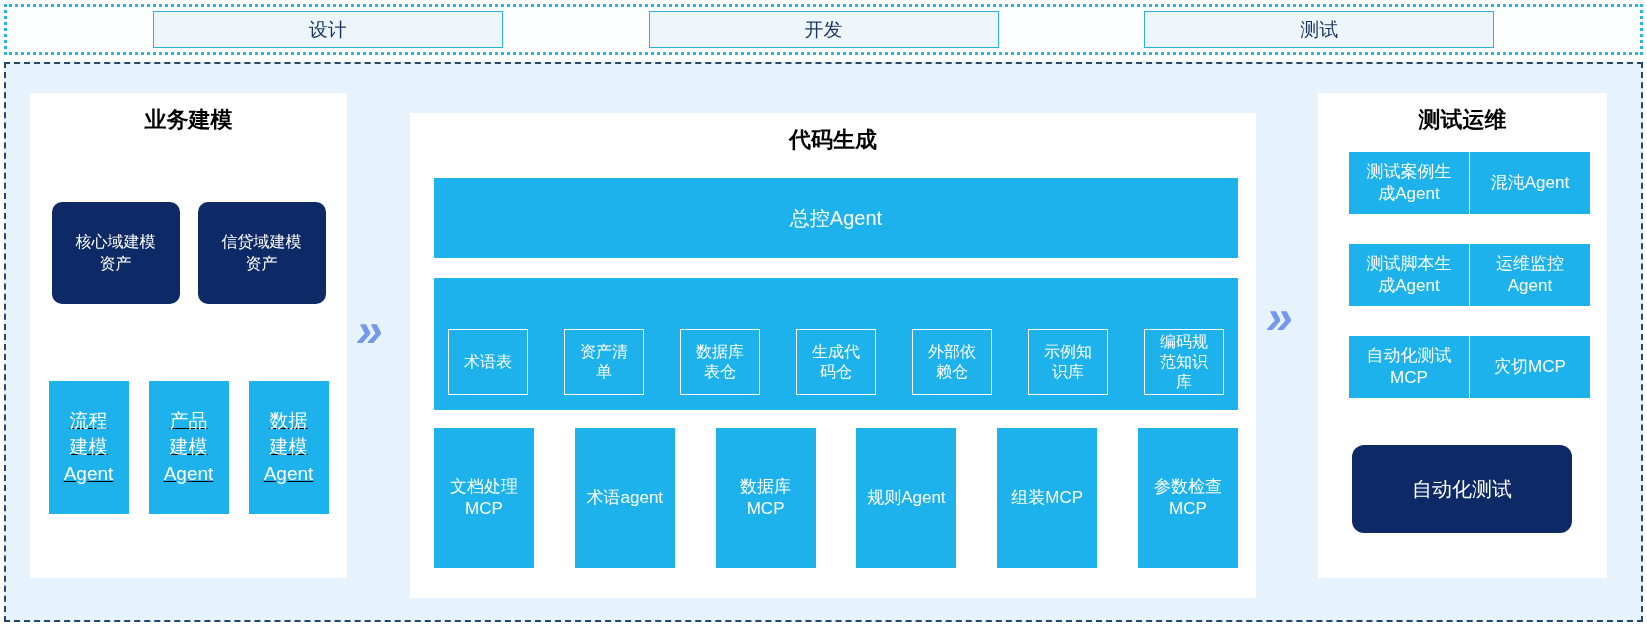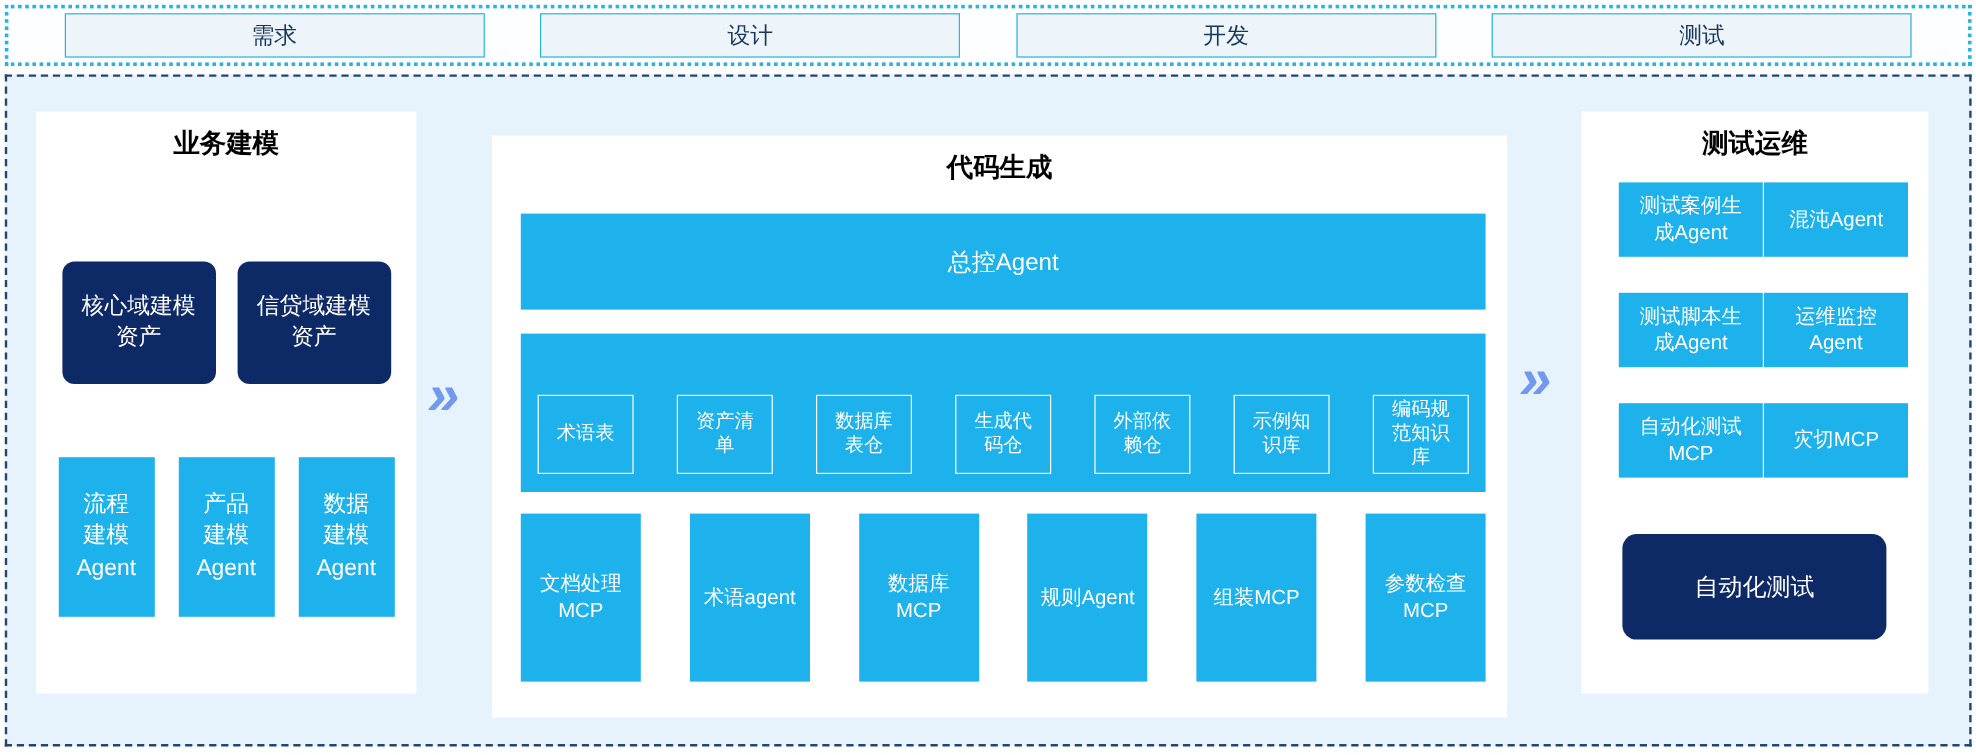--- a/index.html
+++ b/index.html
@@ -31,24 +31,24 @@
     text-align:center;font-size:22px;font-weight:bold;color:#000000;padding-top:12px;
   }
   .cbox{ 
     background:#1eb2ec;color:#ffffff;display:flex;align-items:center;justify-content:center;
     text-align:center;white-space:pre-line;
   }
   
   .asset-row{position:absolute;top:109px;left:0;width:100%;display:flex;justify-content:center;gap:18px;}
   .asset-box{
     width:128px;height:102px;background:#0e2a66;border-radius:10px;color:#ffffff;
-    font-size:19px;line-height:1.35;display:flex;align-items:center;justify-content:center;
-    text-align:center;white-space:pre-line;margin-top:16px;
+    font-size:16px;line-height:1.35;display:flex;align-items:center;justify-content:center;
+    text-align:center;white-space:pre-line;
   }
-  .agent-row{position:absolute;top:288px;left:0;width:100%;display:flex;justify-content:center;gap:20px;}
+  .agent-row{position:absolute;top:288px;left:0;width:100%;display:flex;justify-content:center;gap:20px;text-decoration:underline;}
   .agent-box{width:80px;height:133px;font-size:19px;line-height:1.4;}
   
   .master-bar{position:absolute;left:24px;right:18px;top:65px;height:80px;font-size:20px;}
   .context{position:absolute;left:24px;right:18px;top:165px;height:132px;background:#1eb2ec;}
   .context-title{text-align:center;color:#ffffff;font-size:19px;padding-top:9px;}
   .context-items{position:absolute;left:14px;right:14px;top:51px;height:66px;display:flex;justify-content:space-between;}
   .context-item{
     width:80px;box-sizing:border-box;border:1px solid #ffffff;background:transparent;
     font-size:16px;line-height:1.25;
   }
@@ -68,21 +68,20 @@
     position:absolute;color:#7399ee;font-size:48px;line-height:48px;
     font-weight:bold;font-style:italic;
   }
   .arrow1{left:350px;top:242px;}
   .arrow2{left:1260px;top:229px;}
 </style>
 </head>
 <body>
 
 <div class="phase-bar">
-  <div class="phase-box">需求</div>
   <div class="phase-box">设计</div>
   <div class="phase-box">开发</div>
   <div class="phase-box">测试</div>
 </div>
 
 <div class="main">
 
   <div class="panel panel-left">
     <div class="panel-title">业务建模</div>
     <div class="asset-row">

